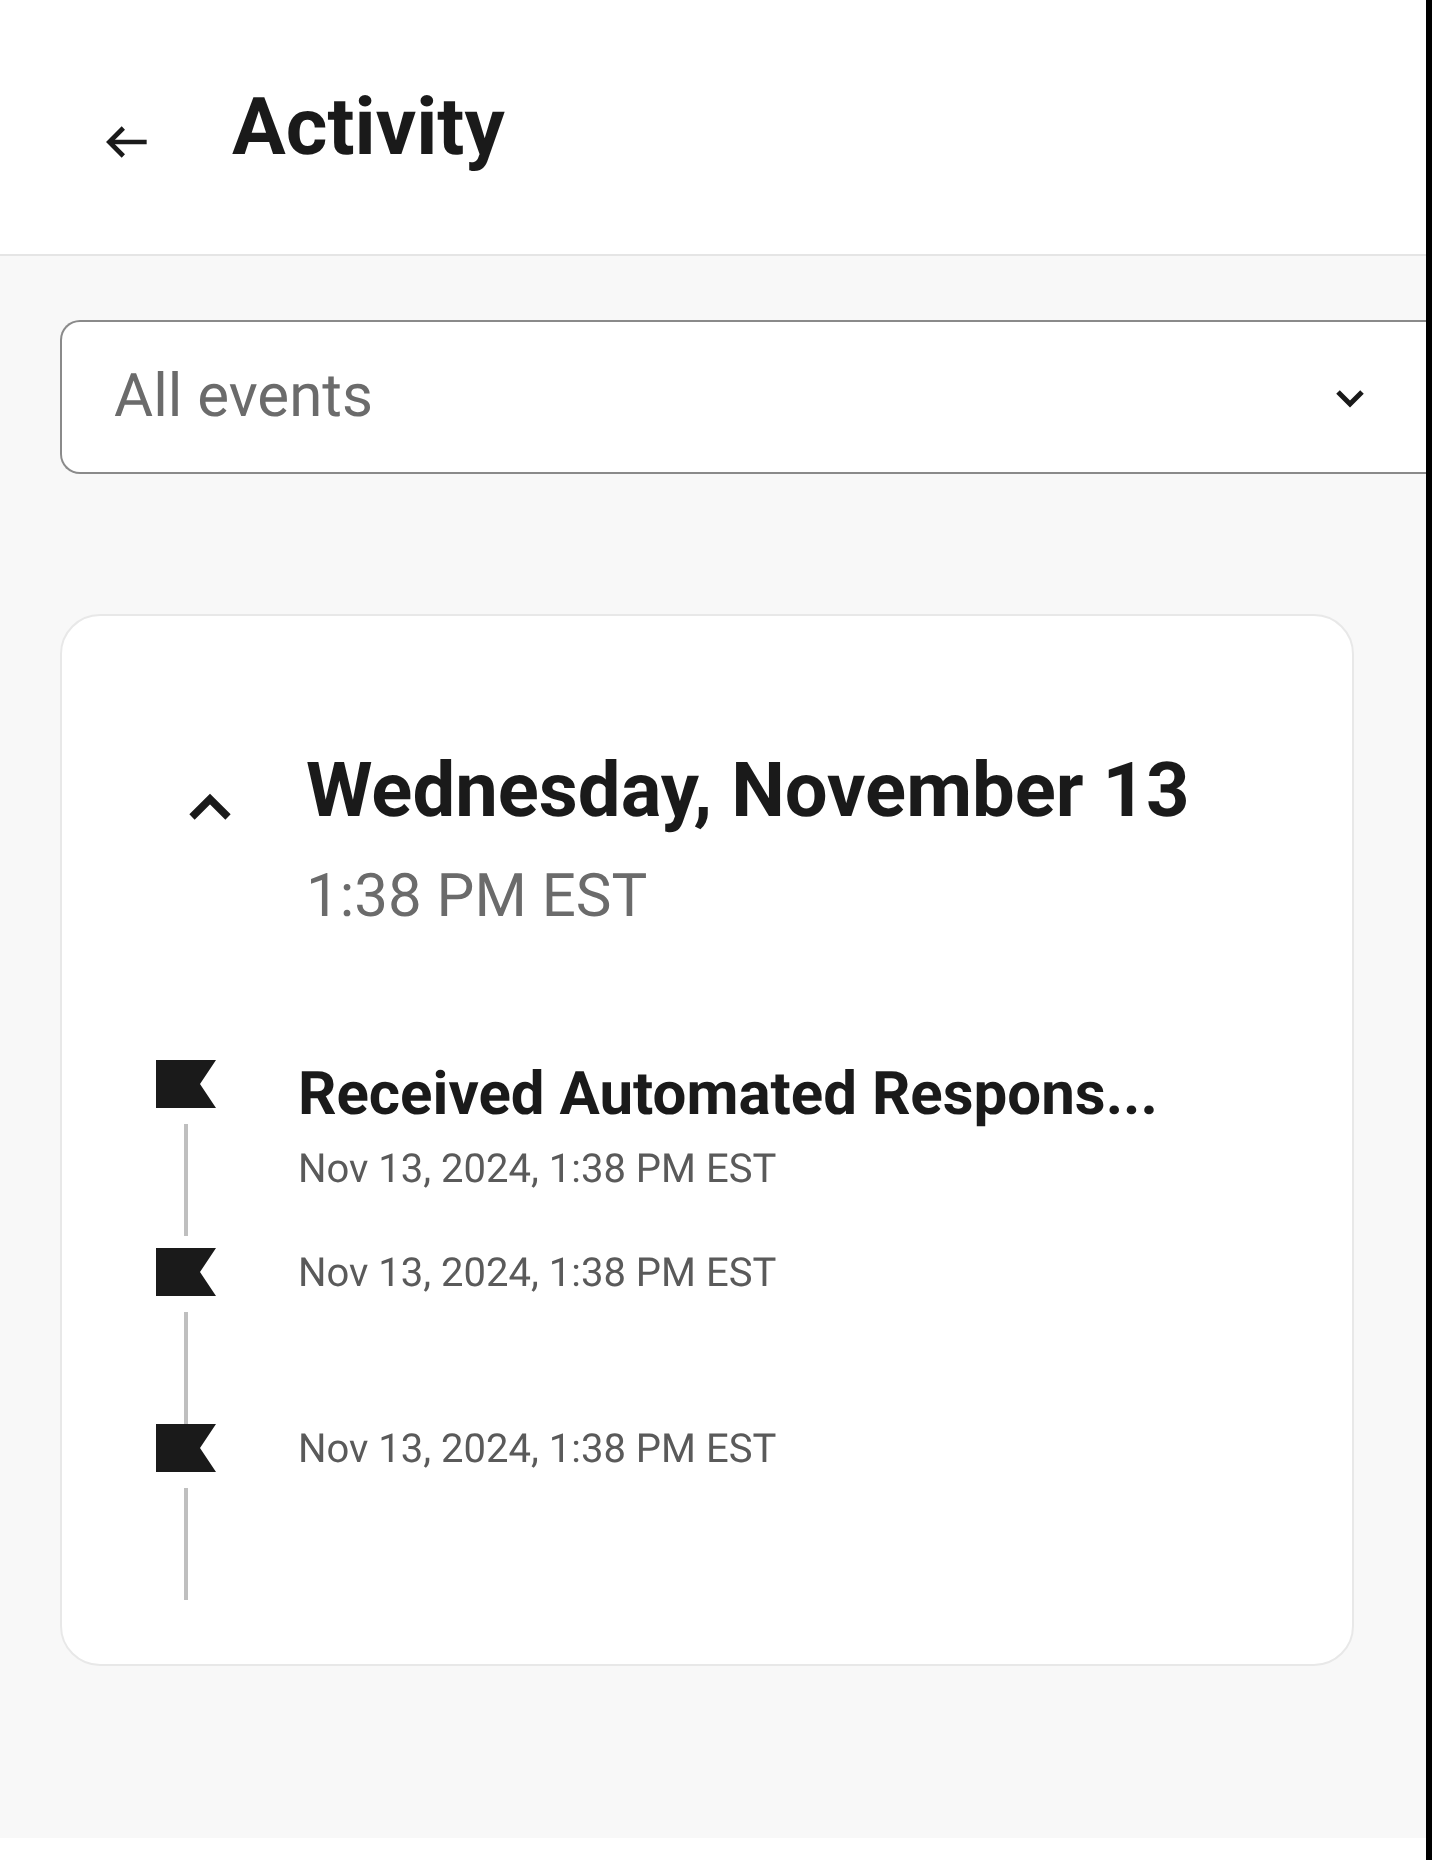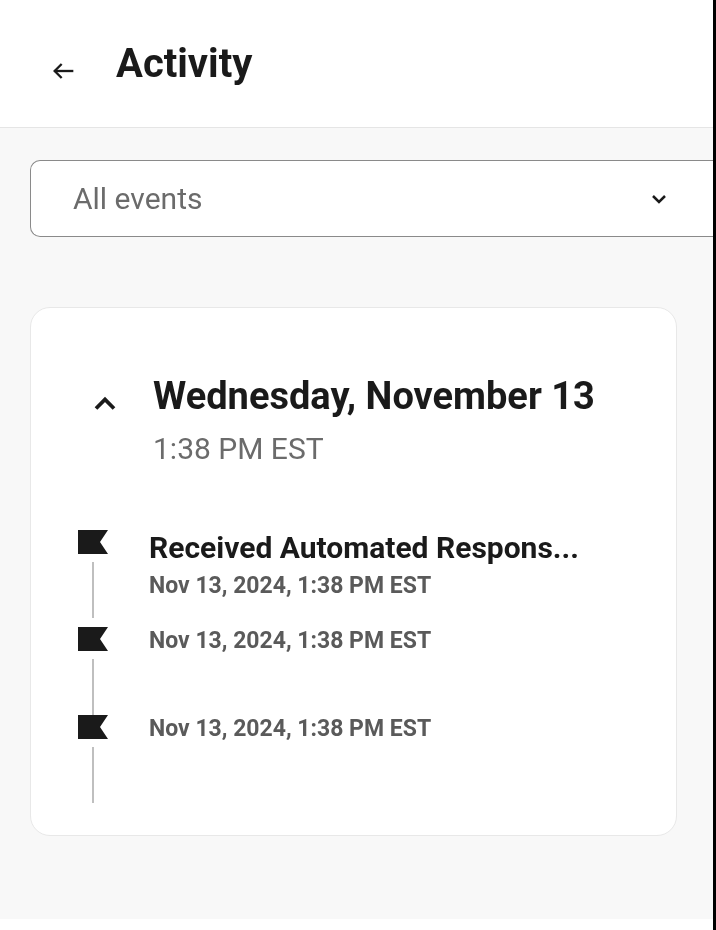--- a/index.html
+++ b/index.html
@@ -46,21 +46,21 @@
     .content-area {
       background: #f8f8f8;
       border-top: 1px solid #e5e5e5;
       padding: 32px 0 0 30px;
       height: calc(100% - 138px);
     }
     .filter-dropdown {
       background: #fff;
       border: 1px solid #8a8a8a;
       border-radius: 10px;
-      padding: 20px 42px;
+      padding: 20px 26px;
       display: flex;
       align-items: center;
       justify-content: space-between;
       cursor: pointer;
       margin-bottom: 70px;
       border-right: none;
       border-top-right-radius: 0;
       border-bottom-right-radius: 0;
     }
     .filter-label {
@@ -156,23 +156,23 @@
       font-size: 30px;
       font-weight: 700;
       color: #1a1a1a;
       white-space: nowrap;
       overflow: hidden;
       text-overflow: ellipsis;
       margin-bottom: 6px;
       line-height: 1.2;
     }
     .event-timestamp {
-      font-size: 23px;
+      font-size: 20px;
       color: #5a5a5a;
-      font-weight: 700;
+      font-weight: 400;
     }
   </style>
 </head>
 <body>
 
 <div class="header">
   <div class="back-arrow">
     <svg viewBox="0 0 24 24">
       <line x1="20" y1="12" x2="4" y2="12"></line>
       <polyline points="10 18 4 12 10 6"></polyline>

